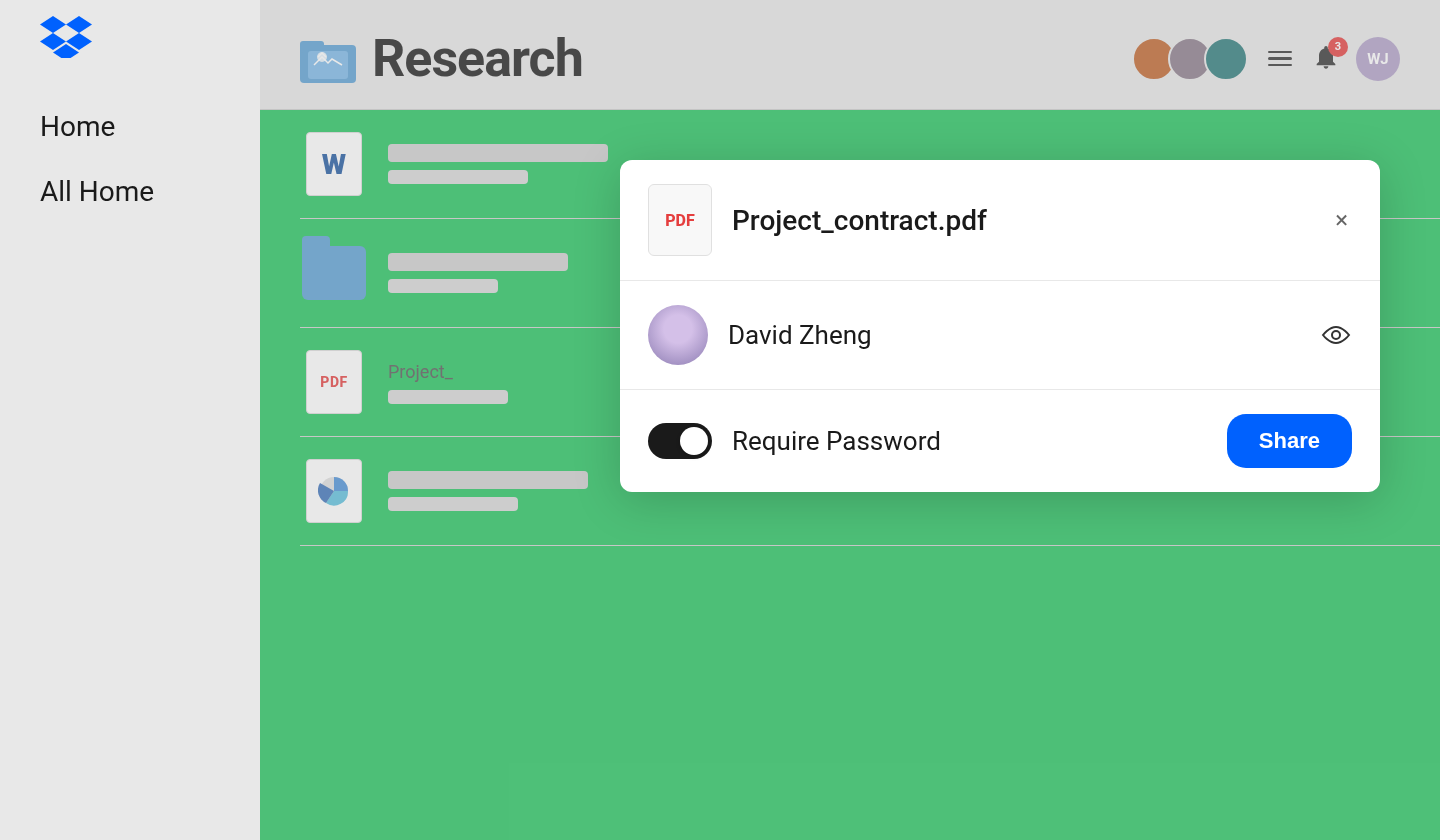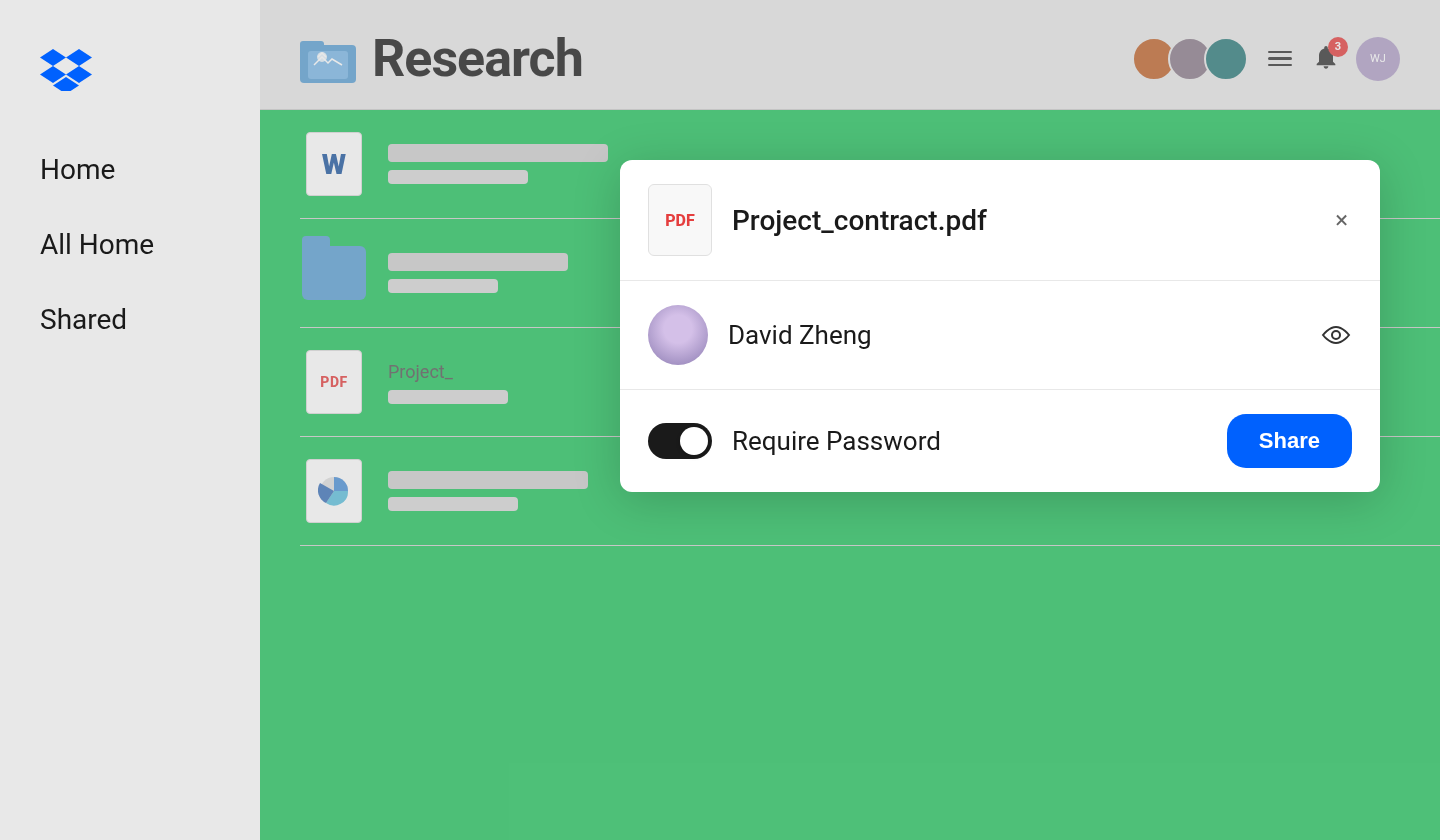--- a/index.html
+++ b/index.html
@@ -13,22 +13,21 @@
     }
 
     
     .sidebar {
       width: 260px;
       min-width: 260px;
       background: #e8e8e8;
       padding: 14px 0 0 40px;
       display: flex;
       flex-direction: column;
-      gap: 10px;
-      margin-top: 33px;
+      gap: 0;
     }
     .dropbox-logo {
       margin-bottom: 48px;
       display: flex;
       align-items: center;
     }
     .dropbox-diamond {
       width: 52px;
       height: 44px;
     }
@@ -138,22 +137,22 @@
       align-items: center;
       justify-content: center;
     }
 
     .user-avatar {
       width: 44px;
       height: 44px;
       border-radius: 50%;
       background: #b0a0c8;
       color: white;
-      font-weight: 400;
-      font-size: 11px;
+      font-weight: 700;
+      font-size: 15px;
       display: flex;
       align-items: center;
       justify-content: center;
       cursor: pointer;
     }
 
     
     .file-list {
       flex: 1;
       padding: 0 0 0 40px;
@@ -435,21 +434,20 @@
     <svg class="dropbox-diamond" viewBox="0 0 52 44" fill="none" xmlns="http://www.w3.org/2000/svg">
       <path d="M13 2L0 10.5L13 19L26 10.5L13 2Z" fill="#0061FE"></path>
       <path d="M39 2L26 10.5L39 19L52 10.5L39 2Z" fill="#0061FE"></path>
       <path d="M0 27.5L13 19L26 27.5L13 36L0 27.5Z" fill="#0061FE"></path>
       <path d="M52 27.5L39 19L26 27.5L39 36L52 27.5Z" fill="#0061FE"></path>
       <path d="M13 38.5L26 30L39 38.5L26 47L13 38.5Z" fill="#0061FE"></path>
     </svg>
   </div>
   <div class="nav-item">Home</div>
   <div class="nav-item">All Home</div>
-  <div class="nav-item">Shared</div>
 </div>
 
 <div class="main">
 
   <div class="header">
     <div class="header-left">
       <svg class="folder-icon-header" viewBox="0 0 56 48" fill="none" xmlns="http://www.w3.org/2000/svg">
         <rect x="0" y="10" width="56" height="38" rx="4" fill="#5a9fd4"></rect>
         <rect x="0" y="6" width="24" height="12" rx="3" fill="#5a9fd4"></rect>
         <rect x="8" y="16" width="40" height="28" rx="3" fill="#7ab8e8"></rect>

